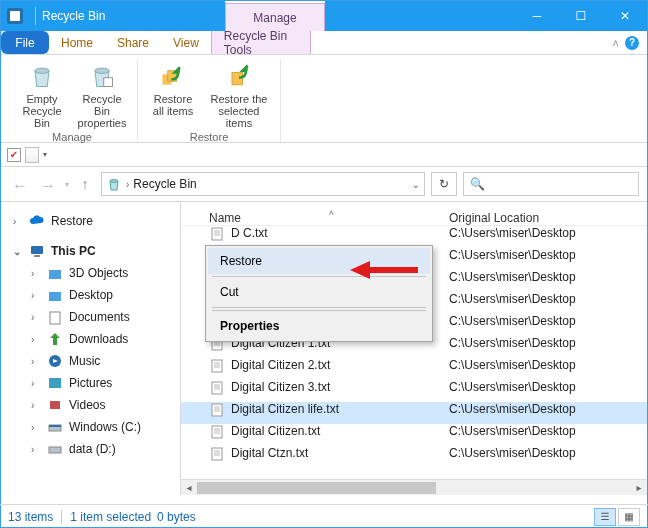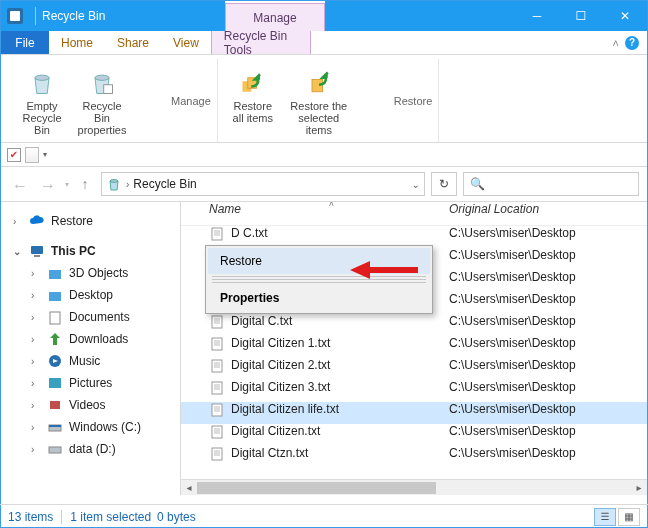--- a/index.html
+++ b/index.html
@@ -13,31 +13,31 @@
   .titlebar-left .title { font-size:12px; }
   .titlebar-left .divider { width:1px; height:18px; background: rgba(255,255,255,0.5); margin: 0 6px; }
   .titlebar-manage { width:100px; background:#f6e7f8; border:1px solid #d0a8d8; border-bottom:none; color:#5a3a66; display:flex; align-items:center; justify-content:center; font-size:12px; margin-top:2px;}
   .titlebar-spacer { flex:1; background:#1f9bef; }
   .win-controls { display:flex; background:#1f9bef; }
   .win-btn { width:44px; display:flex; align-items:center; justify-content:center; color:#fff; font-size:12px; }
   .win-btn.close{}
 
   
   .tabstrip { height: 24px; background:#fff; display:flex; align-items:stretch; border-bottom:1px solid #d9d9d9;}
-  .tab-file { width:48px; background:#1f74cf; color:#fff; display:flex; align-items:center; justify-content:center; font-size:12px; }
+  .tab-file { width:48px; background:#1f74cf; color:#fff; display:flex; align-items:center; justify-content:center; font-size:12px;border-radius:6px; }
   .tab { padding:0 12px; display:flex; align-items:center; color:#a16207; font-size:12px; }
   .tab-tools { background:#f6e7f8; color:#5a3a66; border-left:1px solid #d0a8d8; border-right:1px solid #d0a8d8; width:100px; justify-content:center;}
   .tabstrip-spacer{flex:1;}
   .tabstrip-right{display:flex;align-items:center;gap:6px;padding-right:8px;}
   .chevup{color:#888;font-size:11px;}
   .help-icon{width:14px;height:14px;border-radius:50%;background:#1f9bef;color:#fff;display:flex;align-items:center;justify-content:center;font-size:10px;font-weight:bold;}
 
   
   .ribbon { height:88px; background:#fff; border-bottom:1px solid #d9d9d9; display:flex; padding:4px 6px 0;}
-  .group { display:flex; align-items:center; border-right:1px solid #e6e6e6; padding:0 6px;gap:40px;}
+  .group { display:flex; flex-direction:column; align-items:center; border-right:1px solid #e6e6e6; padding:0 6px;}
   .group-items{display:flex;gap:2px;}
   .ritem{display:flex;flex-direction:column;align-items:center;justify-content:flex-start;width:58px;padding-top:2px;}
   .ritem .ricon{width:30px;height:30px;margin-bottom:2px;display:flex;align-items:center;justify-content:center;}
   .ritem .rlabel{font-size:11px;text-align:center;line-height:12px;color:#444;}
   .group-label{font-size:11px;color:#666;padding:2px 0;}
   .bin-svg{width:28px;height:28px;}
   .arrow-svg{width:28px;height:28px;}
 
   
   .qat{height:24px;display:flex;align-items:center;gap:4px;padding:0 6px;border-bottom:1px solid #d9d9d9;}
@@ -64,21 +64,21 @@
   .nav-item.l1{padding-left:4px;}
   .nav-item.l2{padding-left:22px;}
   .nav-item .exp{width:10px;color:#666;font-size:10px;}
   .nav-item .nicon{width:16px;height:16px;flex-shrink:0;}
   .nav-item.bold{font-weight:600;}
   .cloud{fill:#0a78d4;}
   .pc{fill:#2a6fb0;}
 
   
   .files{flex:1;position:relative;overflow:hidden;}
-  .cols{display:flex;height:24px;align-items:flex-start;border-bottom:1px solid #eee;color:#333;font-size:12px;padding-left:28px;font-style:italic;}
+  .cols{display:flex;height:24px;align-items:flex-end;border-bottom:1px solid #eee;color:#333;font-size:12px;padding-left:28px;}
   .col-name{width:240px;position:relative;}
   .col-name .sort{position:absolute;right:115px;top:-3px;color:#777;font-size:9px;}
   .col-orig{flex:1;}
   .rows{overflow:hidden;position:relative;}
   .row{display:flex;align-items:flex-start;height:22px;padding-left:28px;font-size:12px;color:#222;}
   .row.selected{background:#cfe8ff;}
   .row .ficon{width:16px;height:16px;margin-right:6px;flex-shrink:0;}
   .row .fname{width:218px;white-space:nowrap;overflow:hidden;}
   .row .floc{flex:1;color:#222;white-space:nowrap;overflow:hidden;}
   .hscroll{position:absolute;bottom:0;left:0;right:0;height:16px;background:#f0f0f0;border-top:1px solid #ddd;display:flex;align-items:center;}
@@ -426,20 +426,21 @@
           <div class="thumb"></div>
         </div>
       <span class="harrow">▸</span>
     </div>
   </div>
 </div>
 
 <div class="ctx">
   <div class="ctx-item hover">Restore</div>
   <div class="ctx-sep"></div>
+  <div class="ctx-item">Cut</div>
   <div class="ctx-sep"></div>
   <div class="ctx-sep"></div>
   <div class="ctx-item bold">Properties</div>
 </div>
 
 <div class="arrow-callout">
   <svg width="70" height="24">
       <line x1="68" y1="12" x2="16" y2="12" stroke="#e01b1b" stroke-width="6"></line>
       <polygon points="0,12 20,3 20,21" fill="#e01b1b"></polygon>
     </svg>

